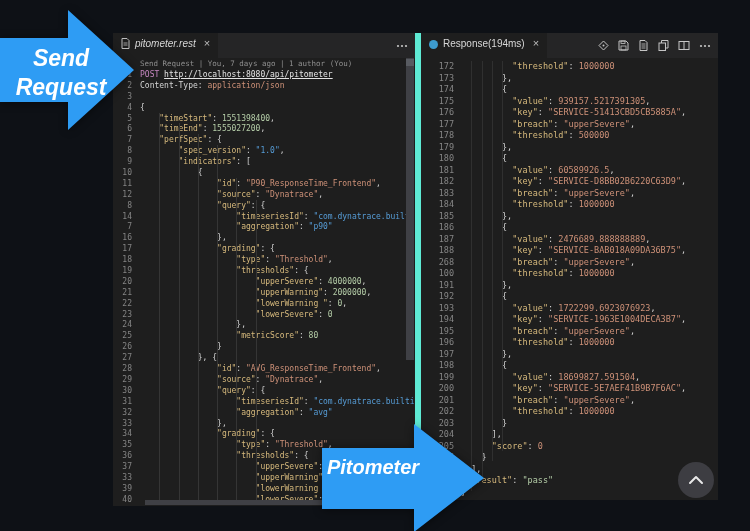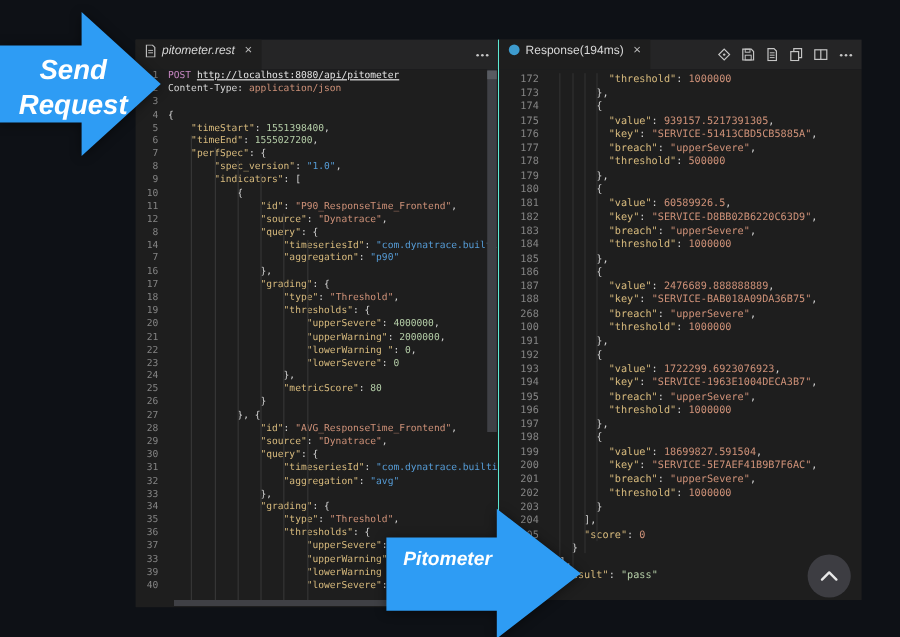--- a/index.html
+++ b/index.html
@@ -3,23 +3,23 @@
 <meta charset="utf-8">
 <style>
   html,body{margin:0;padding:0;}
   body{
     width:750px;height:531px;position:relative;overflow:hidden;
     background:#0e1116;font-family:"Liberation Sans",sans-serif;
     -webkit-font-smoothing:antialiased;
   }
   .pane{position:absolute;top:33px;}
   .pane-left{left:113px;width:302px;height:473px;}
-  .pane-right{left:415px;width:303px;height:467px;border-left:1px solid #5eead4;box-sizing:border-box;}
+  .pane-right{left:415px;width:303px;height:467px;border-left:6px solid #5eead4;box-sizing:border-box;}
   .tabbar{height:25px;background:#252526;display:flex;align-items:stretch;position:relative;}
-  .tab{display:flex;align-items:flex-start;gap:5px;background:#1e1e1e;padding:4px 8px;max-width:180px;}
+  .tab{display:flex;align-items:flex-end;gap:5px;background:#1e1e1e;padding:16px 8px;max-width:180px;}
   .tab-title{font-size:10px;color:#d7d7d7;white-space:nowrap;}
   .tab-title.italic{font-style:italic;}
   .tab-close{font-size:11px;color:#bdbdbd;margin-left:3px;cursor:pointer;line-height:1;}
   .tab-actions{margin-left:auto;display:flex;align-items:center;gap:9px;padding-right:7px;}
   .editor{position:relative;background:#1e1e1e;overflow:hidden;font-family:"DejaVu Sans Mono","Liberation Mono",monospace;}
   .ed-left{height:448px;}
   .ed-right{height:442px;padding-top:3px;box-sizing:border-box;}
   .cl{display:flex;white-space:pre;}
   .ed-left .cl{height:10.9px;line-height:10.9px;font-size:8px;}
   .ed-right .cl{height:11.5px;line-height:11.5px;font-size:8.5px;}
@@ -39,21 +39,21 @@
   .hscroll{position:absolute;left:32px;bottom:1px;width:238px;height:5px;background:#3f4045;}
   .icon{display:inline-flex;align-items:center;justify-content:center;}
   .dot-icon{width:9px;height:9px;border-radius:50%;flex:none;}
   .scrolltop{position:absolute;left:257px;top:404px;width:36px;height:36px;border-radius:50%;
     background:#3d3d42;display:flex;align-items:center;justify-content:center;cursor:pointer;}
   .callout-svg{position:absolute;filter:drop-shadow(0 1px 5px rgba(0,0,0,.45));}
   .callout-text{position:absolute;color:#fff;text-align:center;font-weight:bold;z-index:11;
     font-family:"Liberation Sans",sans-serif;font-style:italic;}
   .callout-text .l1,.callout-text .l2{display:block;}
   #callout1-text{left:2px;top:44px;width:118px;font-size:23px;line-height:29px;}
-  #callout2-text{left:322px;top:454px;width:102px;font-size:16px;line-height:26px;}
+  #callout2-text{left:322px;top:454px;width:102px;font-size:20px;line-height:26px;}
   .z10{z-index:10;}
 </style>
 </head>
 <body>
 
 <div class="pane pane-left">
   <div class="tabbar">
     <div class="tab">
       <span class="icon">
         <svg width="9" height="11" viewBox="0 0 9 11">
@@ -74,20 +74,21 @@
       </span>
     </div>
   </div>
   <div class="editor ed-left">
     <div class="guide" style="left:46px;top:55px;height:390px;"></div>
     <div class="guide" style="left:66px;top:65px;height:380px;"></div>
     <div class="guide" style="left:85px;top:76px;height:369px;"></div>
     <div class="guide" style="left:104px;top:87px;height:358px;"></div>
     <div class="guide" style="left:123px;top:120px;height:325px;"></div>
     <div class="guide" style="left:143px;top:142px;height:303px;"></div>
+    <div class="codelens"><span class="lens-link">Send Request</span><span> | You, 7 days ago | 1 author (You)</span></div>
     <div>
         <div class="cl"><span class="g">1</span><span class="c"><span class="tk-m">POST </span><span class="tk-u">http://localhost:8080/api/pitometer</span></span></div>
         <div class="cl"><span class="g">2</span><span class="c"><span class="tk-h">Content-Type: </span><span class="tk-s">application/json</span></span></div>
         <div class="cl"><span class="g">3</span><span class="c"></span></div>
         <div class="cl"><span class="g">4</span><span class="c"><span class="tk-p">{</span></span></div>
         <div class="cl"><span class="g">5</span><span class="c"><span class="tk-p">    </span><span class="tk-k">"timeStart"</span><span class="tk-p">: </span><span class="tk-n">1551398400</span><span class="tk-p">,</span></span></div>
         <div class="cl"><span class="g">6</span><span class="c"><span class="tk-p">    </span><span class="tk-k">"timeEnd"</span><span class="tk-p">: </span><span class="tk-n">1555027200</span><span class="tk-p">,</span></span></div>
         <div class="cl"><span class="g">7</span><span class="c"><span class="tk-p">    </span><span class="tk-k">"perfSpec"</span><span class="tk-p">: {</span></span></div>
         <div class="cl"><span class="g">8</span><span class="c"><span class="tk-p">        </span><span class="tk-k">"spec_version"</span><span class="tk-p">: </span><span class="tk-b">"1.0"</span><span class="tk-p">,</span></span></div>
         <div class="cl"><span class="g">9</span><span class="c"><span class="tk-p">        </span><span class="tk-k">"indicators"</span><span class="tk-p">: [</span></span></div>

